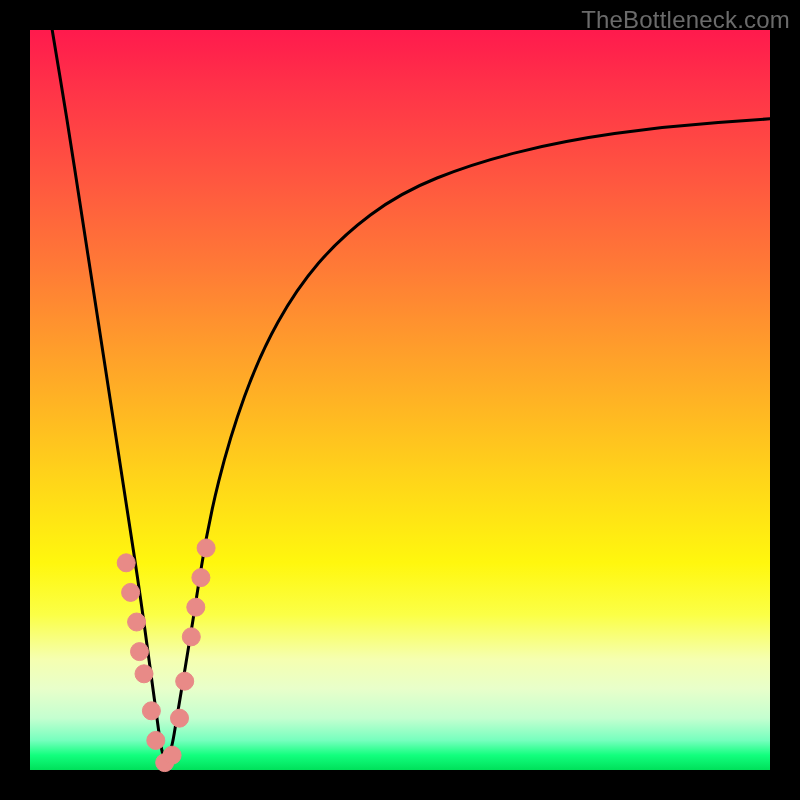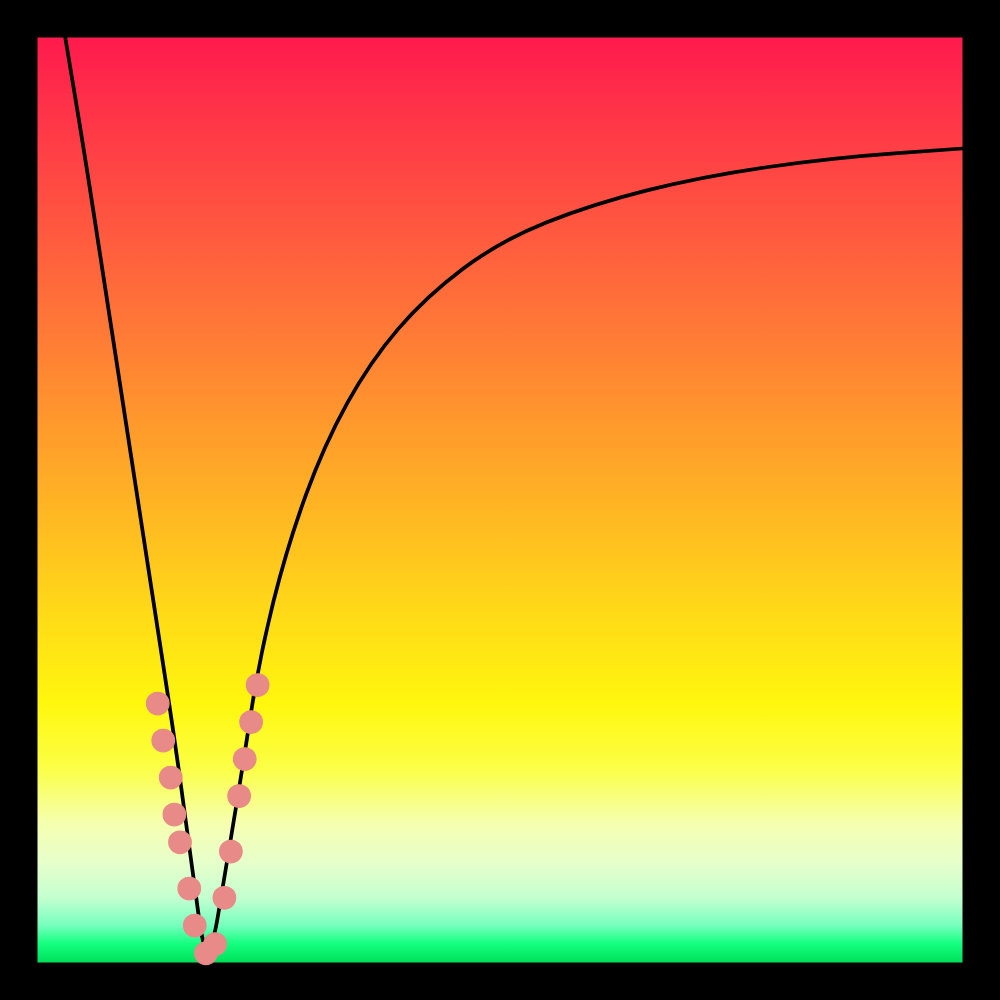--- a/index.html
+++ b/index.html
@@ -93,13 +93,14 @@
           <circle cx="142.1" cy="725.2" r="9" class="dot"></circle>
           <circle cx="149.5" cy="688.2" r="9" class="dot"></circle>
           <circle cx="154.7" cy="651.2" r="9" class="dot"></circle>
           <circle cx="161.3" cy="606.8" r="9" class="dot"></circle>
           <circle cx="165.8" cy="577.2" r="9" class="dot"></circle>
           <circle cx="170.9" cy="547.6" r="9" class="dot"></circle>
           <circle cx="176.1" cy="518.0" r="9" class="dot"></circle>
         </g>
     </svg>
   </div>
+  <div class="watermark">TheBottleneck.com</div>
 </div>
 
 </body></html>

